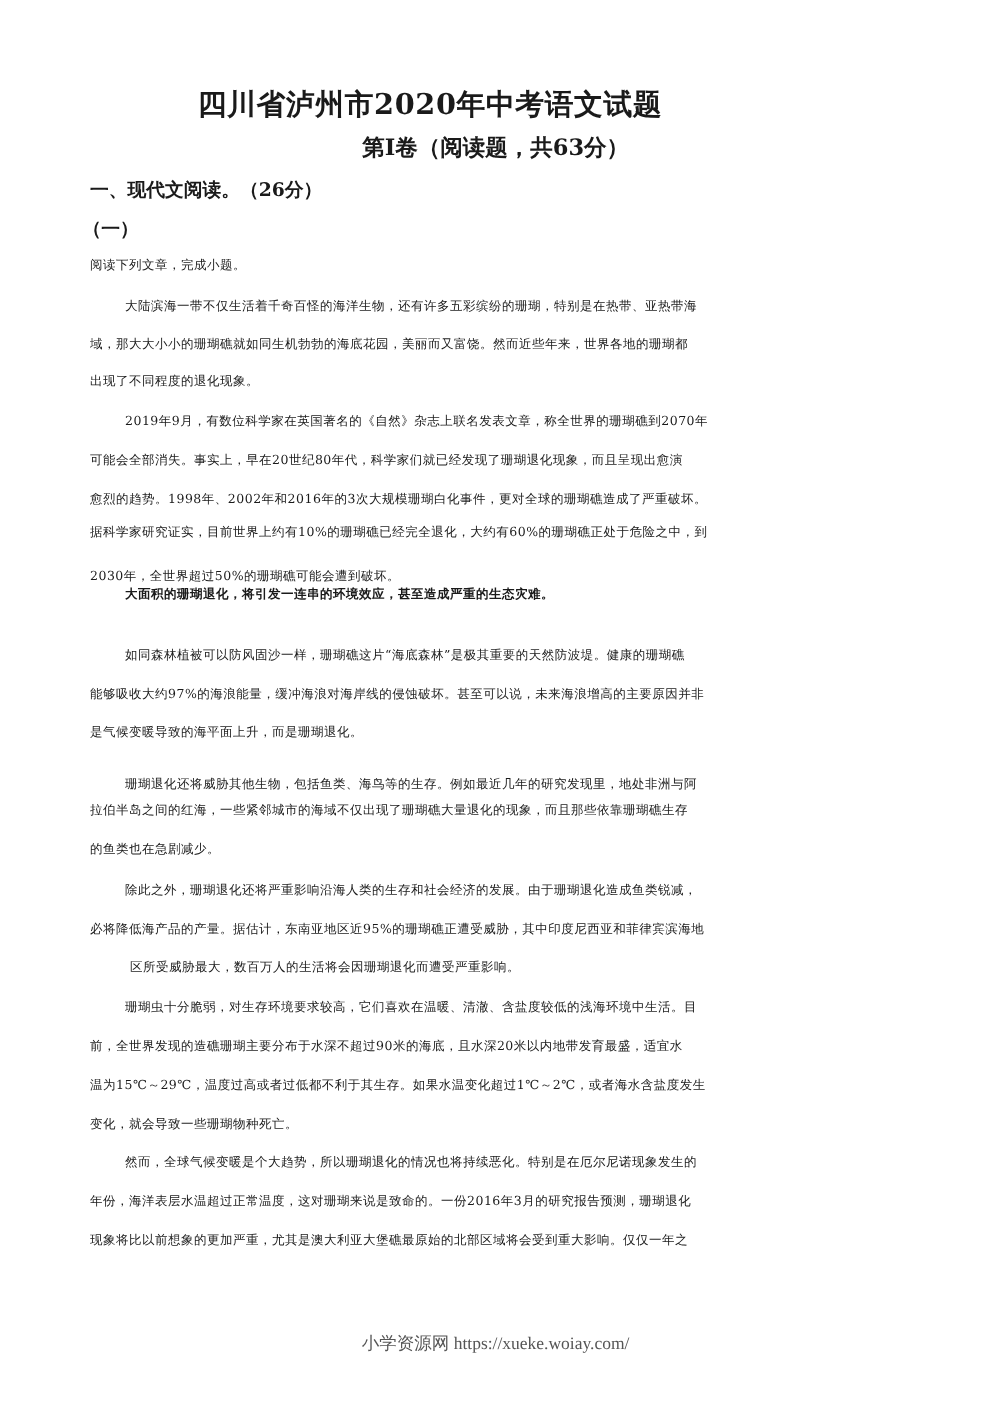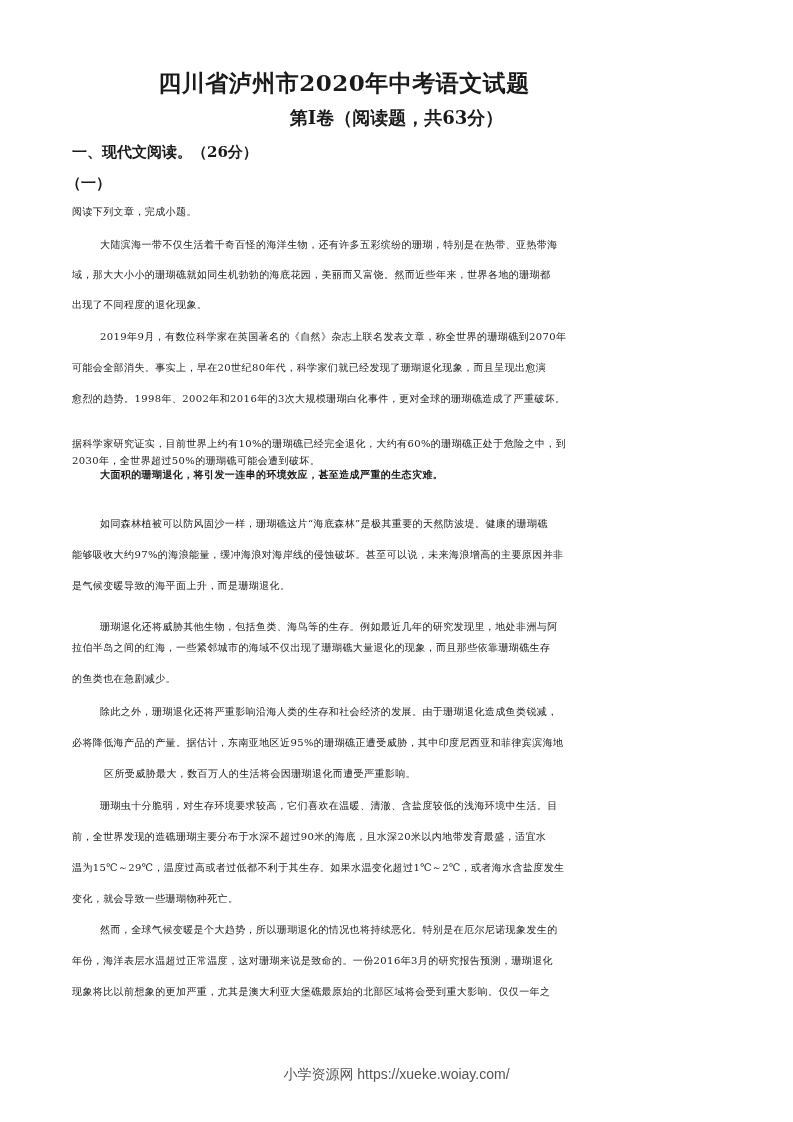--- a/index.html
+++ b/index.html
@@ -7,39 +7,39 @@
          font-family: "DejaVu Serif", "Liberation Serif", serif; color: #1a1a1a; }
   .title { position: absolute; top: 68px; left: 0; width: 688px; text-align: center;
            font-size: 23px; font-weight: bold; letter-spacing: 0.5px; }
   .subtitle { position: absolute; top: 106px; left: 0; width: 793px; text-align: center;
               font-size: 18px; font-weight: bold; }
   .section { position: absolute; left: 72px; font-size: 15px; font-weight: bold; }
   .line { position: absolute; left: 72px; width: 650px; font-size: 10px; white-space: nowrap;
           letter-spacing: 0.4px; }
   .indent { left: 100px; width: 622px; }
   .footer { position: absolute; top: 1066px; left: 0; width: 793px; text-align: center;
-            font-family: Liberation Sans, sans-serif; font-size: 14px; color: #555; }
+            font-family: Liberation Serif, serif; font-size: 14px; color: #555; }
 </style>
 </head>
 <body>
 
 <div class="title">四川省泸州市2020年中考语文试题</div>
 <div class="subtitle">第Ⅰ卷（阅读题，共63分）</div>
 <div class="section" style="top:143px;">一、现代文阅读。（26分）</div>
 <div class="section" style="top:174px; left:66px;">（一）</div>
 <div class="line" style="top:205px;">阅读下列文章，完成小题。</div>
 
 <div class="line indent" style="top:238px;">大陆滨海一带不仅生活着千奇百怪的海洋生物，还有许多五彩缤纷的珊瑚，特别是在热带、亚热带海</div>
 <div class="line" style="top:268px;">域，那大大小小的珊瑚礁就如同生机勃勃的海底花园，美丽而又富饶。然而近些年来，世界各地的珊瑚都</div>
 <div class="line" style="top:298px;">出现了不同程度的退化现象。</div>
 
 <div class="line indent" style="top:330px;">2019年9月，有数位科学家在英国著名的《自然》杂志上联名发表文章，称全世界的珊瑚礁到2070年</div>
 <div class="line" style="top:361px;">可能会全部消失。事实上，早在20世纪80年代，科学家们就已经发现了珊瑚退化现象，而且呈现出愈演</div>
 <div class="line" style="top:392px;">愈烈的趋势。1998年、2002年和2016年的3次大规模珊瑚白化事件，更对全球的珊瑚礁造成了严重破坏。</div>
-<div class="line" style="top:437px;">据科学家研究证实，目前世界上约有10%的珊瑚礁已经完全退化，大约有60%的珊瑚礁正处于危险之中，到</div>
+<div class="line" style="top:419px;">据科学家研究证实，目前世界上约有10%的珊瑚礁已经完全退化，大约有60%的珊瑚礁正处于危险之中，到</div>
 <div class="line" style="top:454px;">2030年，全世界超过50%的珊瑚礁可能会遭到破坏。</div>
 
 <div class="line indent" style="top:468px;font-weight:bold;">大面积的珊瑚退化，将引发一连串的环境效应，甚至造成严重的生态灾难。</div>
 
 <div class="line indent" style="top:517px;">如同森林植被可以防风固沙一样，珊瑚礁这片“海底森林”是极其重要的天然防波堤。健康的珊瑚礁</div>
 <div class="line" style="top:548px;">能够吸收大约97%的海浪能量，缓冲海浪对海岸线的侵蚀破坏。甚至可以说，未来海浪增高的主要原因并非</div>
 <div class="line" style="top:579px;">是气候变暖导致的海平面上升，而是珊瑚退化。</div>
 
 <div class="line indent" style="top:620px;">珊瑚退化还将威胁其他生物，包括鱼类、海鸟等的生存。例如最近几年的研究发现里，地处非洲与阿</div>
 <div class="line" style="top:641px;">拉伯半岛之间的红海，一些紧邻城市的海域不仅出现了珊瑚礁大量退化的现象，而且那些依靠珊瑚礁生存</div>

